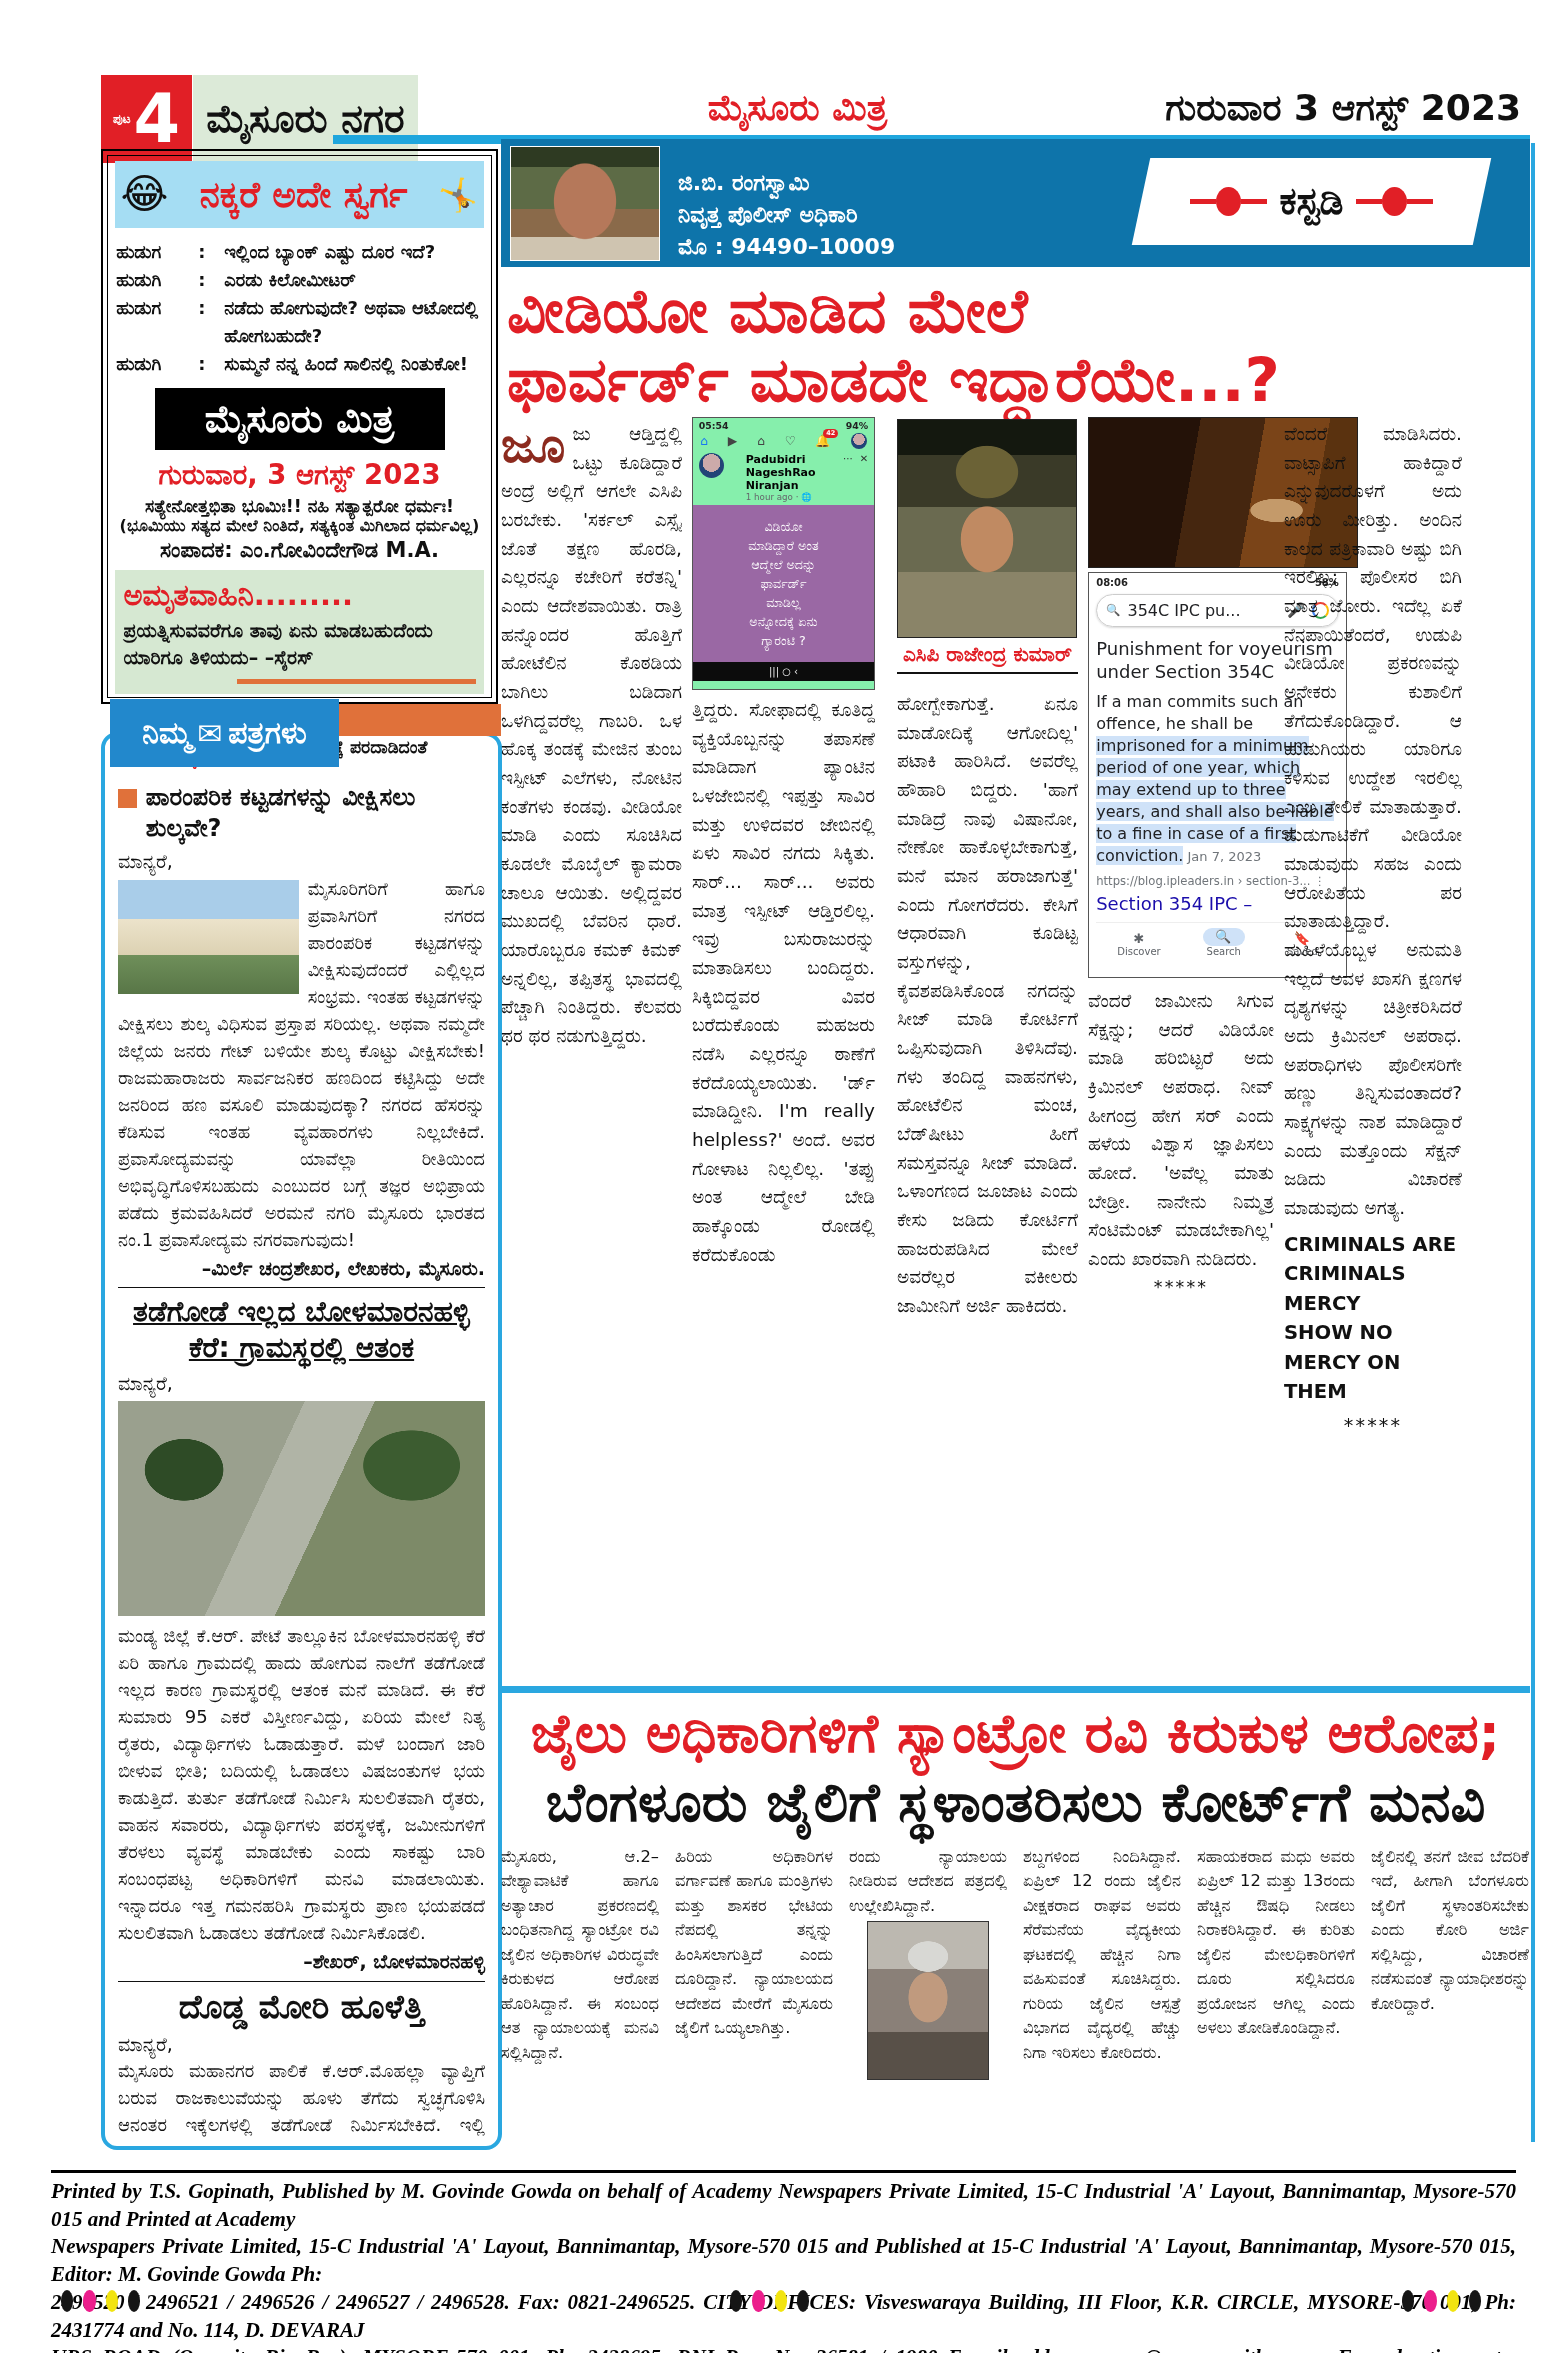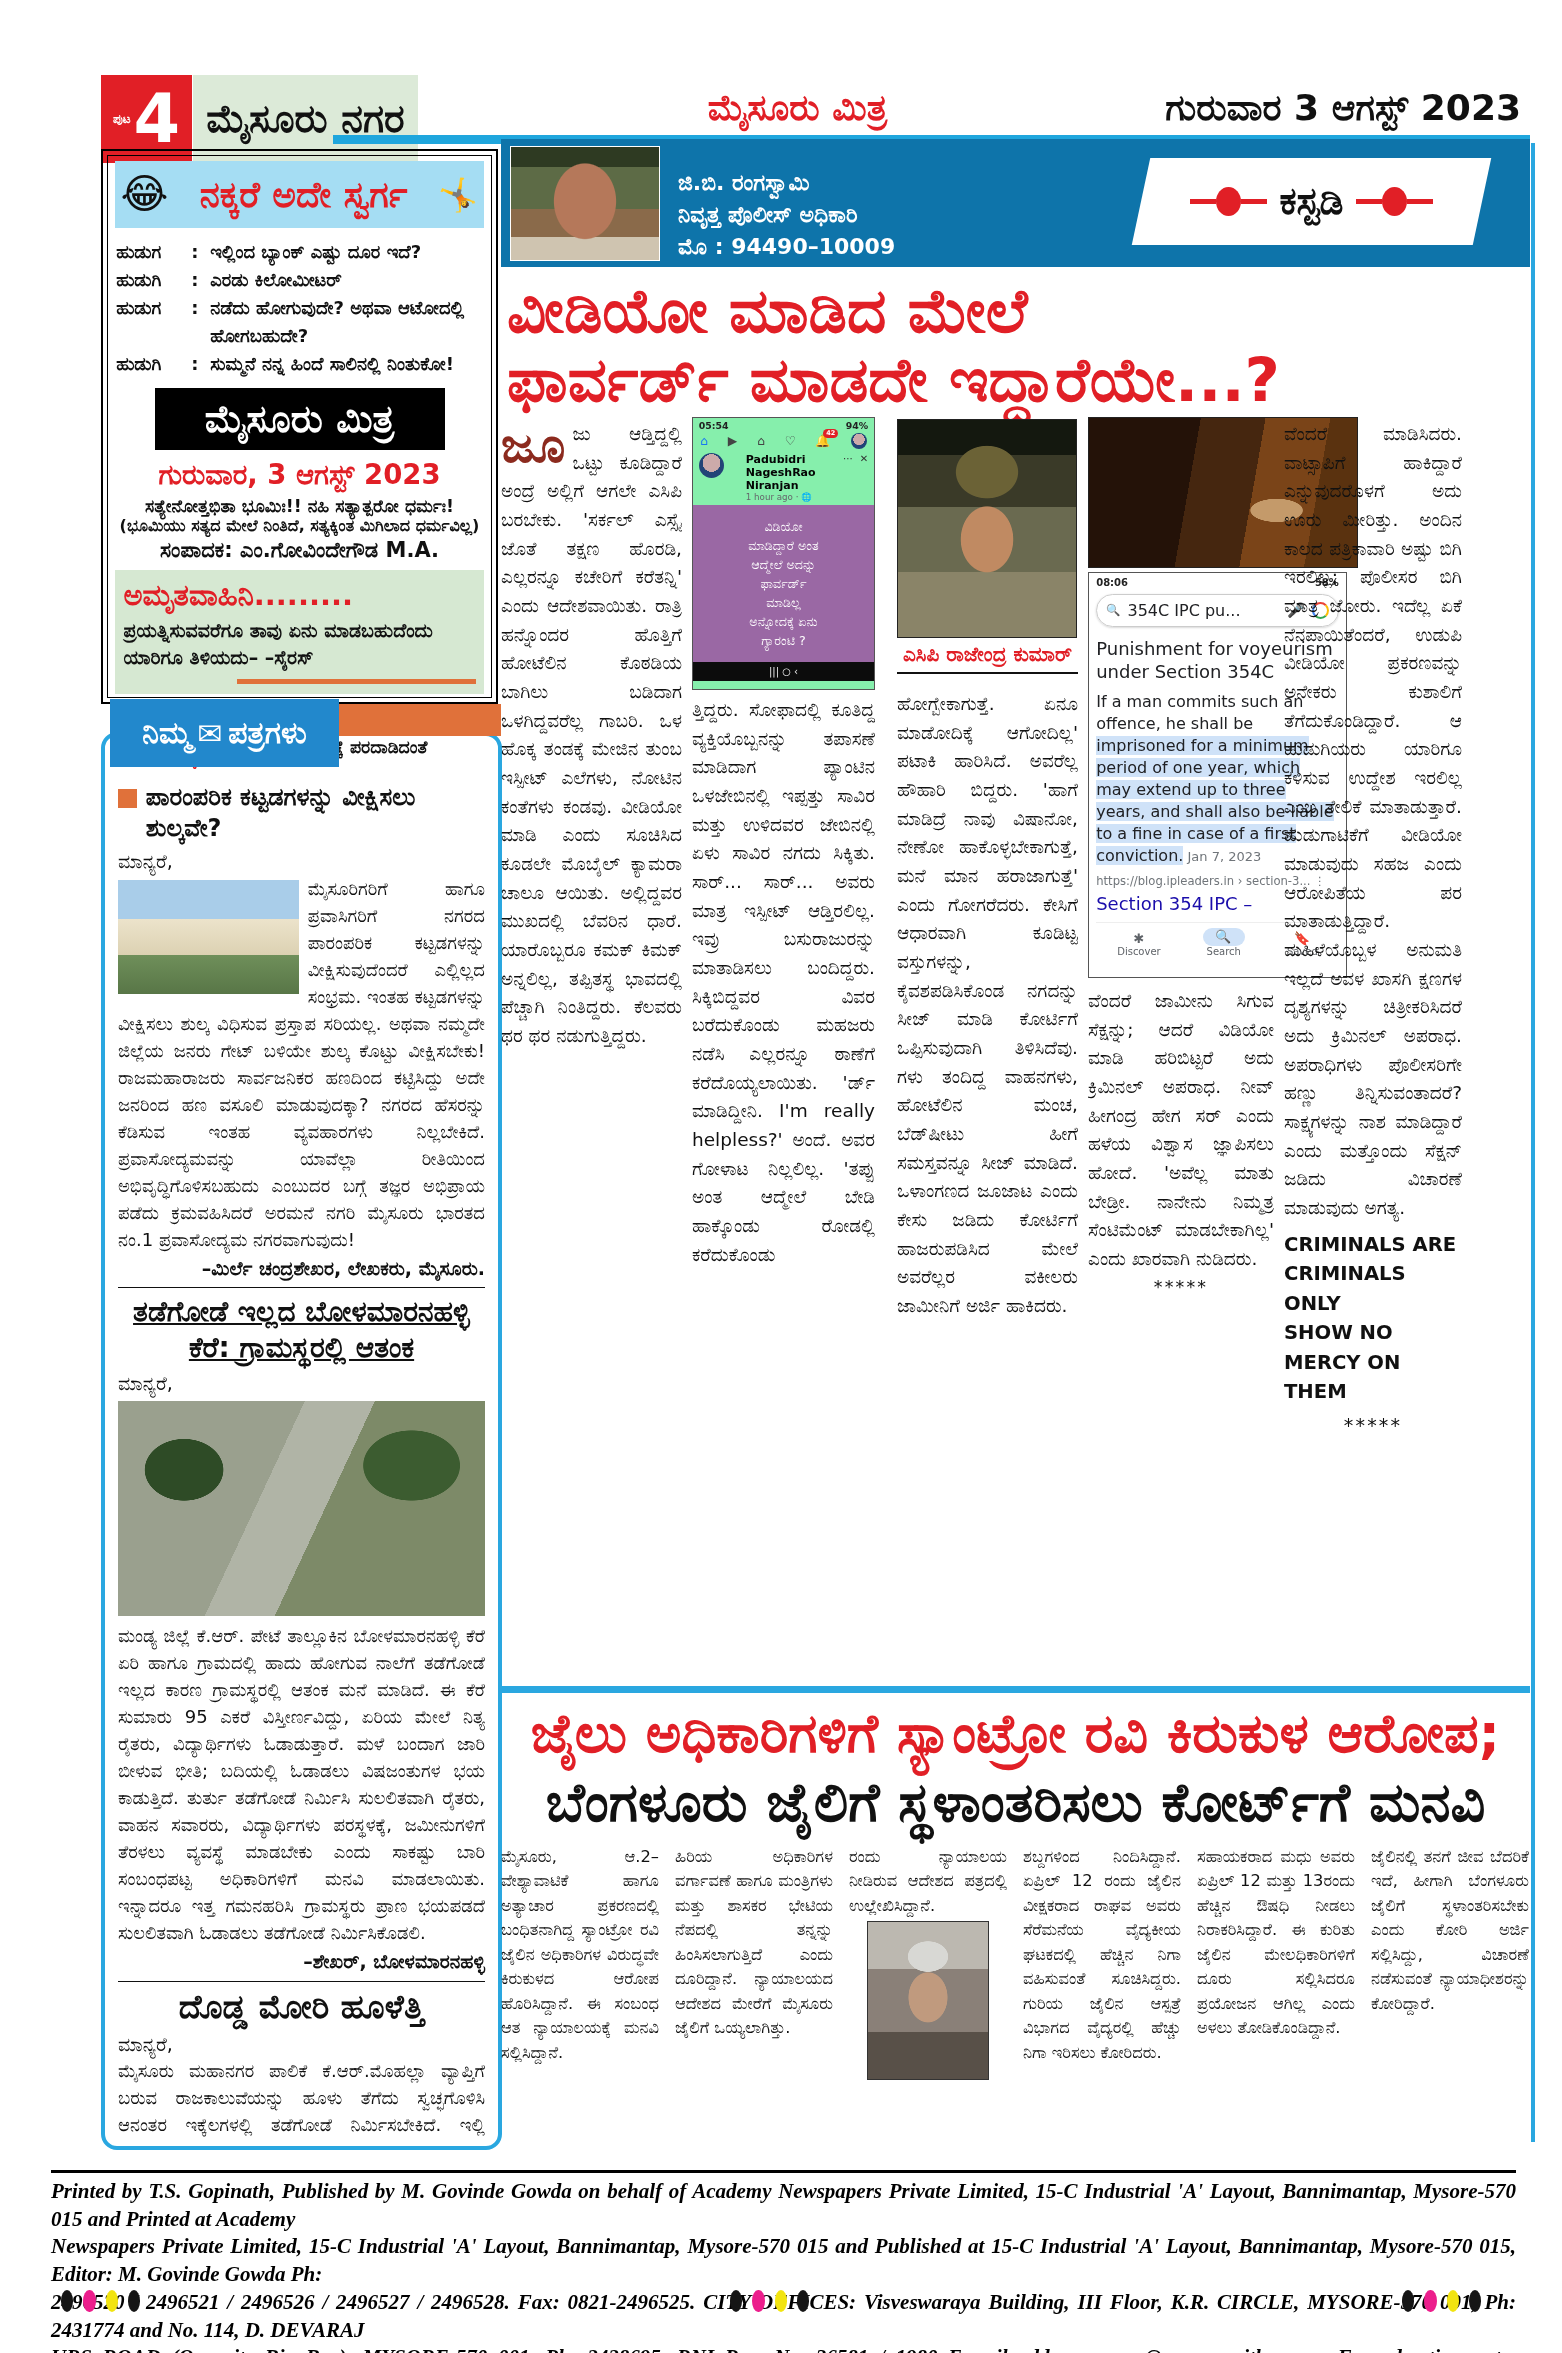--- a/index.html
+++ b/index.html
@@ -18,21 +18,21 @@
   .hdr-rule{left:333px;top:135px;width:1197px;height:8.7px;background:#1fa6dd;}
   .main-vline{left:1531px;top:143px;width:4.3px;height:1999px;background:#2aa7e0;}
   
   .jokebox{left:101px;top:149px;width:393px;height:551px;border:2.9px solid #000;}
   .jokebox-inner{position:absolute;inset:3.6px;border:1.4px solid #000;padding:5.8px 7.2px;}
   .joke-head{background:#a5ddf3;height:67px;display:flex;align-items:center;justify-content:space-between;padding:0 5.8px;}
   .joke-title{color:#e11f26;font-size:36px;font-weight:bold;}
   .joke-emoji{font-size:41px;line-height:1;}
   .joke-emoji.small{font-size:32px;}
   .joke-lines{padding:10px 1.4px 4.3px 1.4px;}
-  .joke-line{display:flex;font-size:18px;font-weight:bold;line-height:1.55;}
+  .joke-line{display:flex;font-size:18px;font-weight:bold;line-height:1.55;gap:7px;}
   .joke-line .sp{width:75px;flex:none;}
   .joke-line .co{width:19px;flex:none;}
   .mini-mast{background:#000;color:#fff;width:290px;margin:5.8px auto 0 auto;text-align:center;
     font-size:38px;font-weight:bold;padding:8.7px 0;}
   .mast-date{color:#e11f26;text-align:center;font-size:27.5px;font-weight:bold;margin-top:7.2px;}
   .motto1{text-align:center;font-size:17.4px;font-weight:bold;margin-top:4.3px;}
   .motto2{text-align:center;font-size:16px;font-weight:bold;}
   .editor-line{text-align:center;font-size:21px;font-weight:bold;margin-top:2.9px;}
   .amrita{background:#d6e8d2;margin-top:8.7px;padding:7.2px 8.7px 10px 8.7px;}
   .amrita-title{color:#e11f26;font-size:29px;font-weight:bold;}
@@ -366,21 +366,21 @@
   </div>
   <div class="abs mcol mcol4">
     <span>ವೆಂದರೆ ಜಾಮೀನು ಸಿಗುವ ಸೆಕ್ಷನ್ನು; ಆದರೆ ವಿಡಿಯೋ ಮಾಡಿ ಹರಿಬಿಟ್ಟರೆ ಅದು ಕ್ರಿಮಿನಲ್ ಅಪರಾಧ. ನೀವ್ ಹೀಗಂದ್ರ ಹೇಗ ಸರ್ ಎಂದು ಹಳೆಯ ವಿಶ್ವಾಸ ಜ್ಞಾಪಿಸಲು ಹೋದೆ. 'ಅವೆಲ್ಲ ಮಾತು ಬೇಡ್ರೀ. ನಾನೇನು ನಿಮ್ಮತ್ರ ಸೆಂಟಿಮೆಂಟ್ ಮಾಡಬೇಕಾಗಿಲ್ಲ' ಎಂದು ಖಾರವಾಗಿ ನುಡಿದರು.</span>
     <div class="mid-stars">*****</div>
   </div>
 
   <div class="abs mcol mcol5">
     <span>ವೆಂದರೆ ಮಾಡಿಸಿದರು. ವಾಟ್ಸಾಪಿಗೆ ಹಾಕಿದ್ದಾರೆ ಎನ್ನುವುದರೊಳಗೆ ಅದು ಊರು ಮೀರಿತ್ತು. ಅಂದಿನ ಕಾಲದ ಪತ್ರಿಕಾವಾರಿ ಅಷ್ಟು ಬಿಗಿ ಇರಲಿಲ್ಲ; ಪೊಲೀಸರ ಬಿಗಿ ಮಾತ್ರ ಜೋರು. ಇದೆಲ್ಲ ಏಕೆ ನೆನಪಾಯಿತೆಂದರೆ, ಉಡುಪಿ ವೀಡಿಯೋ ಪ್ರಕರಣವನ್ನು ಅನೇಕರು ಕುಶಾಲಿಗೆ ತೆಗೆದುಕೊಂಡಿದ್ದಾರೆ. ಆ ಹುಡುಗಿಯರು ಯಾರಿಗೂ ಕಳಿಸುವ ಉದ್ದೇಶ ಇರಲಿಲ್ಲ ಎಂಬ ತೇಲಿಕೆ ಮಾತಾಡುತ್ತಾರೆ. ಹುಡುಗಾಟಿಕೆಗೆ ವೀಡಿಯೋ ಮಾಡುವುದು ಸಹಜ ಎಂದು ಆರೋಪಿತೆಯ ಪರ ಮಾತಾಡುತ್ತಿದ್ದಾರೆ. ಮಹಿಳೆಯೊಬ್ಬಳ ಅನುಮತಿ ಇಲ್ಲದೆ ಅವಳ ಖಾಸಗಿ ಕ್ಷಣಗಳ ದೃಶ್ಯಗಳನ್ನು ಚಿತ್ರೀಕರಿಸಿದರೆ ಅದು ಕ್ರಿಮಿನಲ್ ಅಪರಾಧ. ಅಪರಾಧಿಗಳು ಪೊಲೀಸರಿಗೇ ಹಣ್ಣು ತಿನ್ನಿಸುವಂತಾದರೆ? ಸಾಕ್ಷ್ಯಗಳನ್ನು ನಾಶ ಮಾಡಿದ್ದಾರೆ ಎಂದು ಮತ್ತೊಂದು ಸೆಕ್ಷನ್ ಜಡಿದು ವಿಚಾರಣೆ ಮಾಡುವುದು ಅಗತ್ಯ.</span>
     <div class="ending">
       <div>CRIMINALS ARE</div>
-      <div>CRIMINALS ONLY</div>
+      <div>CRIMINALS MERCY</div>
       <div>SHOW NO MERCY ON THEM</div>
     </div>
     <div class="stars">*****</div>
   </div>
 
   <div class="abs main-bottomrule"></div>
 
   <div class="abs ba-h1">ಜೈಲು ಅಧಿಕಾರಿಗಳಿಗೆ ಸ್ಯಾಂಟ್ರೋ ರವಿ ಕಿರುಕುಳ ಆರೋಪ;</div>
   <div class="abs ba-h2">ಬೆಂಗಳೂರು ಜೈಲಿಗೆ ಸ್ಥಳಾಂತರಿಸಲು ಕೋರ್ಟ್‌ಗೆ ಮನವಿ</div>
 

